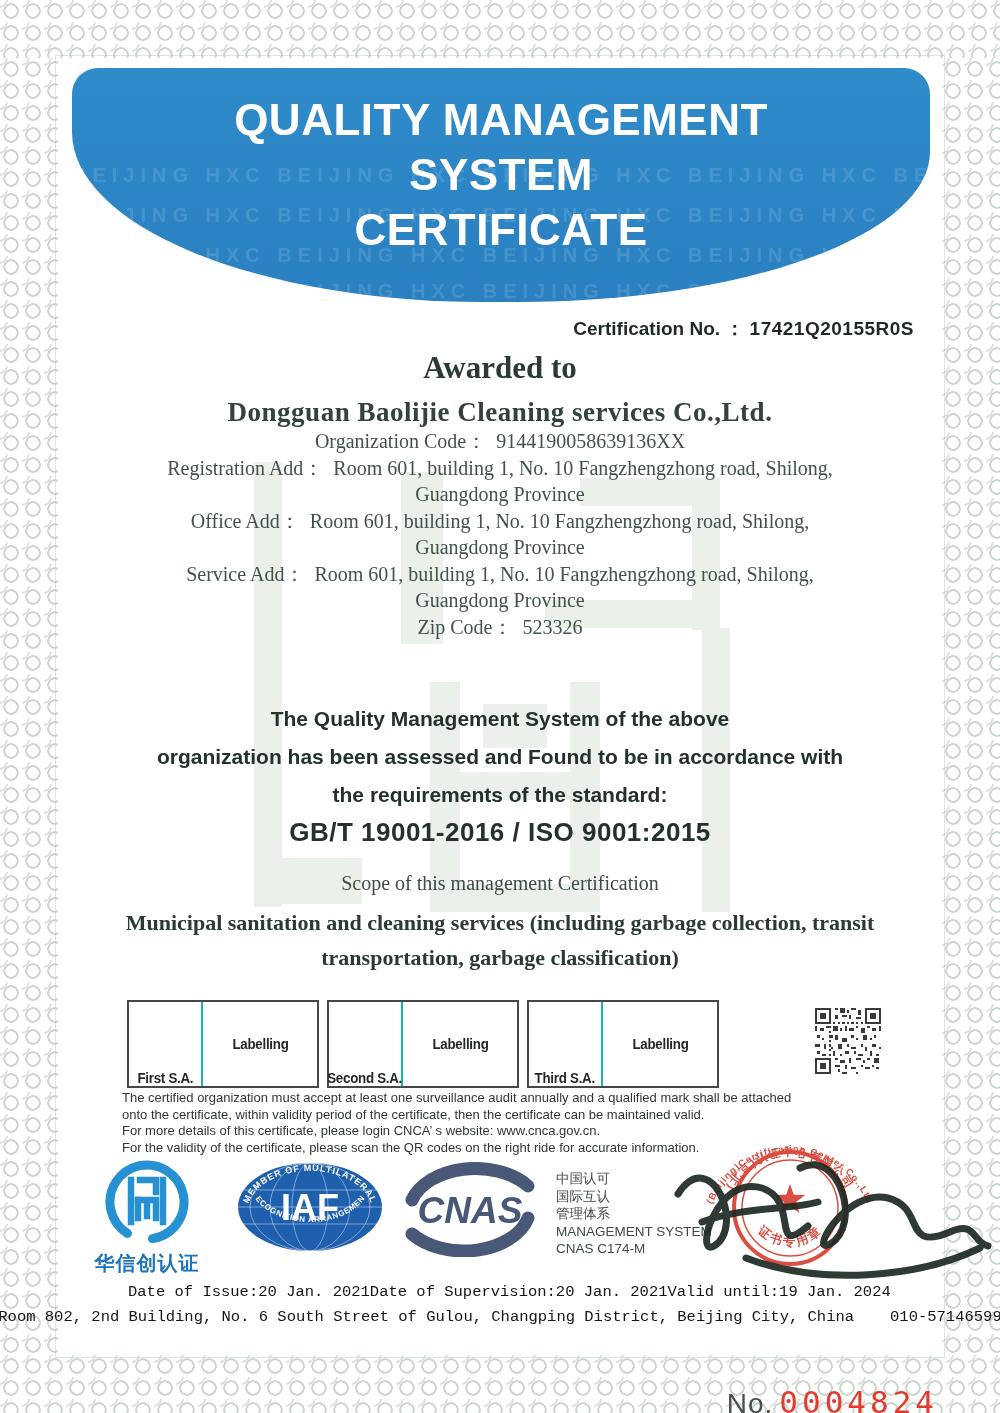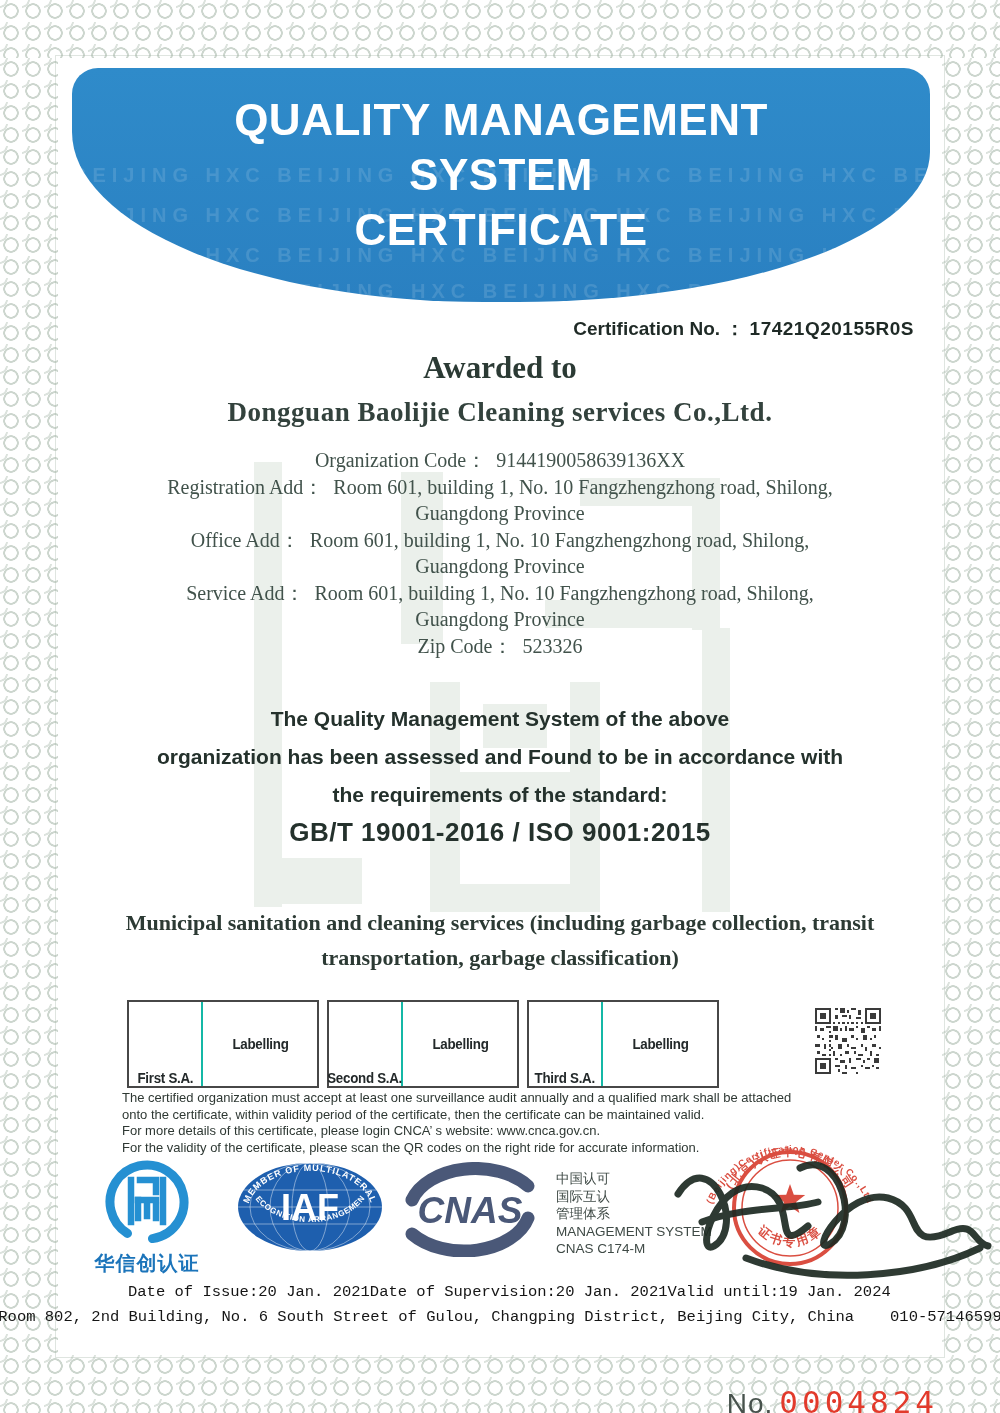--- a/index.html
+++ b/index.html
@@ -39,21 +39,21 @@
   .dome-title div{font-weight:700;font-size:44px;line-height:55px;letter-spacing:.5px;}
 
   
   .cert-line{position:absolute;top:316px;left:0;right:86px;text-align:right;
     font-weight:700;font-size:19px;color:#1f2a26;}
   .cert-line .num{letter-spacing:.5px;}
   .awarded{position:absolute;top:350px;left:0;right:0;text-align:center;
     font-family:"Liberation Serif",serif;font-weight:700;font-size:31px;color:#2b3a34;}
   .company{position:absolute;top:397px;left:0;right:0;text-align:center;
     font-family:"Liberation Serif",serif;font-weight:700;font-size:27px;letter-spacing:.5px;color:#33423d;}
-  .org-block{position:absolute;top:447px;left:0;right:0;text-align:center;
+  .org-block{position:absolute;top:428px;left:0;right:0;text-align:center;
     font-family:"Liberation Serif",serif;font-size:20px;line-height:26.5px;color:#41524b;}
   .org-block .lbl{margin-right:10px;}
   .statement{position:absolute;top:700px;left:0;right:0;text-align:center;
     font-weight:700;font-size:21px;line-height:38px;color:#24312c;}
   .standard{position:absolute;top:817px;left:0;right:0;text-align:center;
     font-weight:700;font-size:26px;letter-spacing:.5px;color:#24312c;}
   .scope-head{position:absolute;top:872px;left:0;right:0;text-align:center;
     font-family:"Liberation Serif",serif;font-size:20px;color:#3c4c46;}
   .scope-text{position:absolute;top:905px;left:0;right:0;text-align:center;
     font-family:"Liberation Serif",serif;font-weight:700;font-size:22px;line-height:35px;color:#2c3a34;}
@@ -156,20 +156,21 @@
     </div>
   </div>
 
   <div class="statement">
     <div>The Quality Management System of the above</div>
     <div>organization has been assessed and Found to be in accordance with</div>
     <div>the requirements of the standard:</div>
   </div>
   <div class="standard">GB/T 19001-2016 / ISO 9001:2015</div>
 
+  <div class="scope-head">Scope of this management Certification</div>
   <div class="scope-text">
     <div>Municipal sanitation and cleaning services (including garbage collection, transit</div>
     <div>transportation, garbage classification)</div>
   </div>
 
   <div class="sa-box" style="left:127px">
     <div class="c1">
         <span>First S.A.</span>
       </div>
     <div class="c2">

